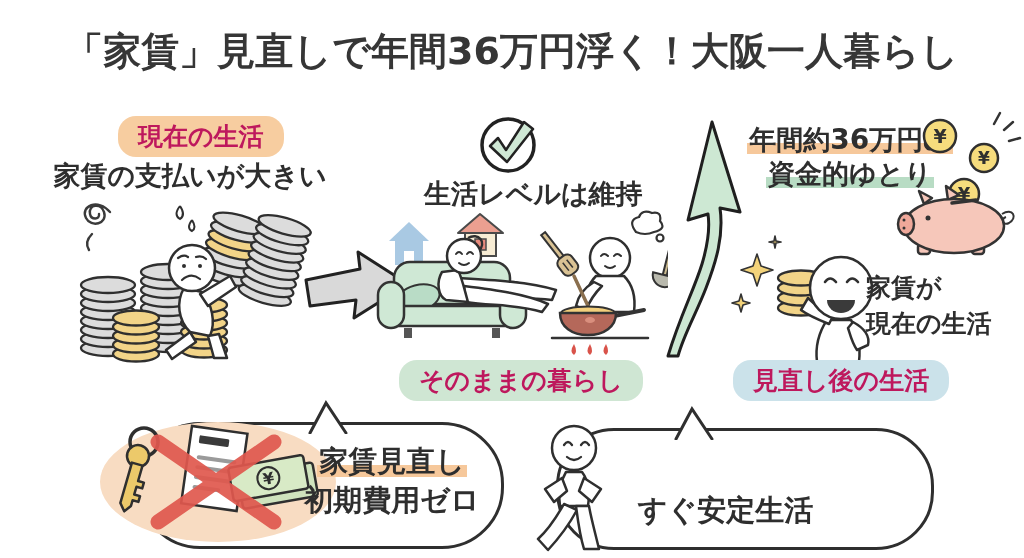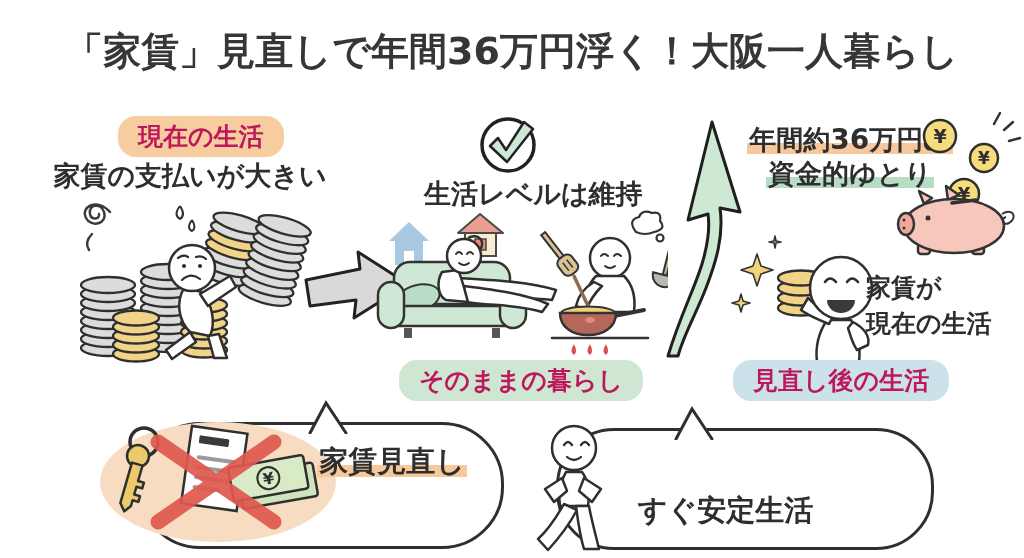--- a/index.html
+++ b/index.html
@@ -314,20 +314,21 @@
       <circle cx="38" cy="17" r="11" fill="none" stroke="#2f2f2f" stroke-width="2"></circle>
       <text x="38" y="23" font-size="16" font-weight="bold" text-anchor="middle" fill="#2f2f2f">¥</text>
     </g>
     <g stroke="#e0584e" stroke-width="15" stroke-linecap="round" opacity="0.92">
       <line x1="62" y1="26" x2="178" y2="106"></line>
       <line x1="178" y1="26" x2="62" y2="106"></line>
     </g>
   </svg>
   <div class="abs bubble-text bt-l">
     <span class="hl-orange">家賃見直し</span><br>
+    <span>初期費用ゼロ</span>
   </div>
 
   <div class="abs bubble bubble-r"></div>
   <svg class="abs z3" style="left:672px;top:406px;" width="44" height="34" viewBox="0 0 44 34">
     <path d="M4,33 L20,3 L40,33" fill="#ffffff" stroke="#2f2f2f" stroke-width="3" stroke-linecap="round"></path>
   </svg>
   <svg class="abs z2" style="left:514px;top:418px;" width="120" height="140" viewBox="0 0 120 140">
     <g stroke="#2f2f2f" stroke-width="2.5" stroke-linejoin="round">
       <path d="M52,54 C46,64 44,76 46,88 L74,88 C76,74 74,62 68,54 Z" fill="#ffffff"></path>
       <path d="M48,60 L31,71 L40,84 L53,73 Z" fill="#ffffff"></path>

